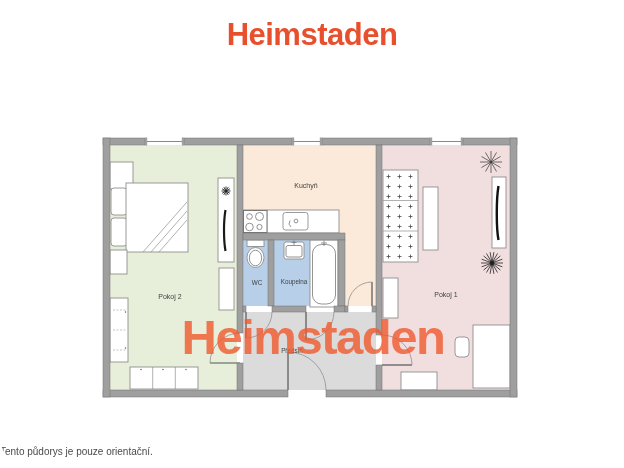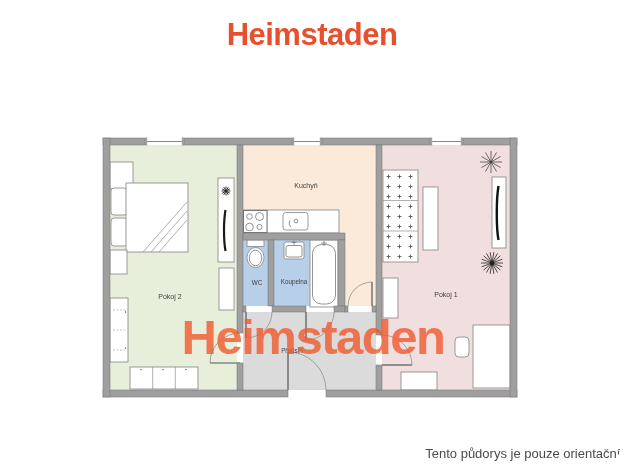--- a/index.html
+++ b/index.html
@@ -4,22 +4,22 @@
 <style>
   html,body{margin:0;padding:0;background:#ffffff;}
   .page{position:relative;width:624px;height:468px;background:#fff;
         font-family:"Liberation Sans",sans-serif;overflow:hidden;border-radius:31px;}
   .logo{position:absolute;top:17px;left:0;width:100%;text-align:center;
         font-size:31px;font-weight:bold;letter-spacing:-0.5px;}
   .plan{position:absolute;left:0;top:0;}
   .watermark{position:absolute;top:337px;left:313px;transform:translate(-50%,-50%);
         font-size:49px;font-weight:bold;letter-spacing:-1.5px;opacity:0.8;
         white-space:nowrap;pointer-events:none;}
-  .disclaimer{position:absolute;top:446px;left:0;width:100%;text-align:right;
-        font-size:13px;color:#4a4a4a;}
+  .disclaimer{position:absolute;top:446px;left:0;width:100%;text-align:left;
+        font-size:10px;color:#4a4a4a;}
   .furn{fill:#ffffff;stroke:#8f8f8f;stroke-width:0.9;}
   .thin{stroke:#8f8f8f;stroke-width:0.7;fill:none;}
   .fix{stroke:#777;stroke-width:0.8;fill:none;}
   .wallseg{stroke:#707070;stroke-width:0.5;}
   .arc{stroke:#9a9a9a;stroke-width:0.9;fill:none;}
   .leaf{stroke:#555;stroke-width:1.2;fill:none;}
   .lbl{fill:#3f3f3f;font-size:7px;text-anchor:middle;font-family:"Liberation Sans",sans-serif;}
   .lbl-sm{font-size:6.3px;}
 </style>
 </head>

